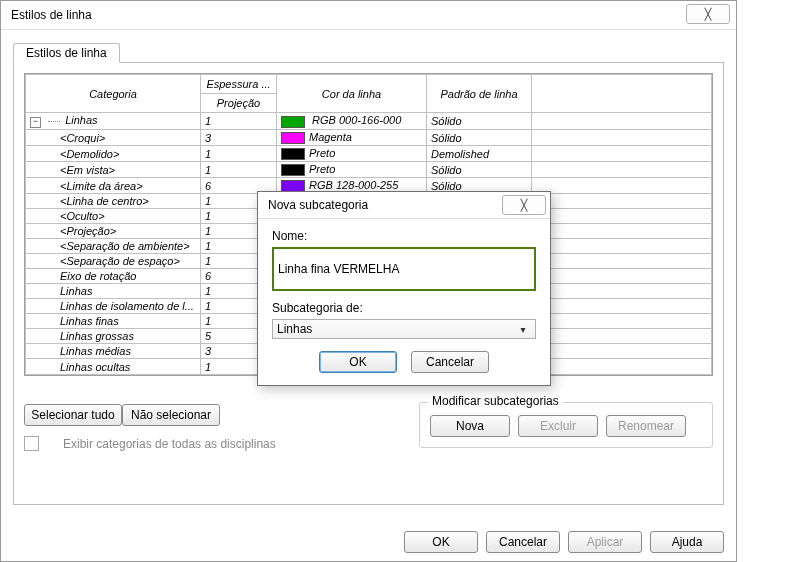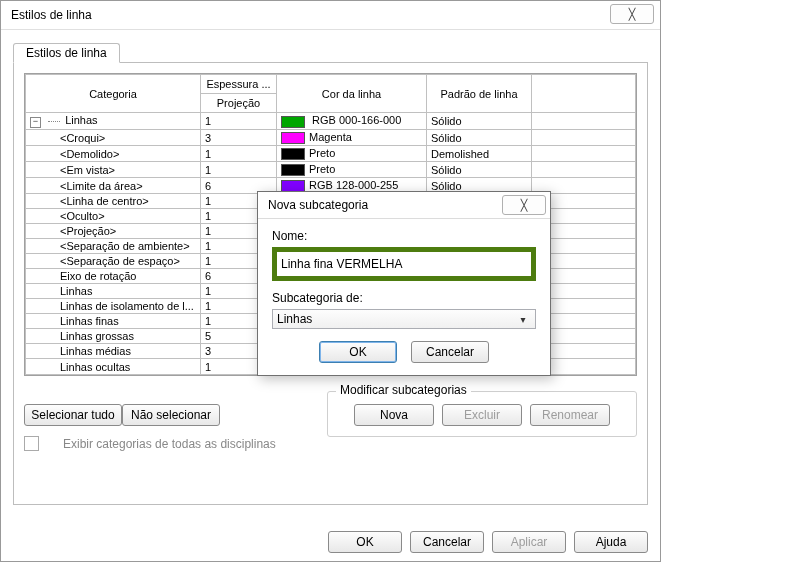--- a/index.html
+++ b/index.html
@@ -8,21 +8,21 @@
     font-family: "Segoe UI", Tahoma, sans-serif;
     font-size: 12px;
     background: #fff;
     color: #000;
     width: 797px;
     height: 562px;
     overflow: hidden;
   }
   .window {
     position: relative;
-    width: 661px;
+    width: 737px;
     height: 562px;
     border: 1px solid #999;
     box-sizing: border-box;
     background: #fff;
   }
   .titlebar {
     height: 28px;
     border-bottom: 1px solid #e0e0e0;
     display: flex;
     align-items: center;
@@ -73,21 +73,21 @@
     box-sizing: border-box;
     position: relative;
   }
   .grid {
     border: 1px solid #a0a0a0;
     width: 100%;
     box-sizing: border-box;
     font-size: 11px;
     overflow: hidden;
   }
-  table { border-collapse: collapse; width: 100%; table-layout: fixed; }
+  table { border-collapse: collapse; width: 100%; table-layout: fixed; font-style: italic; }
   th, td {
     border: 1px solid #c0c0c0;
     padding: 1px 4px;
     text-align: left;
     white-space: nowrap;
     overflow: hidden;
     text-overflow: ellipsis;
     background: #fff;
   }
   thead th {
@@ -142,25 +142,25 @@
     box-shadow: 0 0 0 1px #7eb4ea inset;
   }
   .btn.disabled { color: #9d9d9d; }
   .chk-row { margin-top: 10px; display: flex; align-items: center; gap: 24px; color: #888; }
   .chk {
     width: 13px; height: 13px; border: 1px solid #aaa; background: #fff;
   }
   .group {
     position: absolute;
     right: 10px;
-    top: 328px;
+    top: 339px;
     width: 272px;
     border: 1px solid #cfcfcf;
     border-radius: 3px;
-    padding: 12px 10px 10px 26px;
+    padding: 12px 10px 10px 10px;
   }
   .group-title {
     position: absolute;
     top: -9px; left: 8px;
     background: #fff;
     padding: 0 4px;
     font-size: 12px;
   }
   .group-row { display: flex; gap: 8px; }
 
@@ -191,22 +191,22 @@
     padding: 0 6px 0 10px;
     border-bottom: 1px solid #dcdcdc;
     position: relative;
     font-size: 12px;
   }
   .modal .m-body { padding: 10px 14px 2px 14px; }
   .modal label { display: block; margin-bottom: 4px; }
   .modal input[type=text] {
     width: 100%;
     box-sizing: border-box;
-    border: 5px solid #4d7c0f;
-    padding: 12px 4px;
+    border: 2px solid #4d7c0f;
+    padding: 20px 4px;
     font: inherit;
     height: 20px;
   }
   .modal .combo {
     width: 100%;
     box-sizing: border-box;
     border: 1px solid #abadb3;
     height: 20px;
     padding: 1px 4px;
     display: flex;

